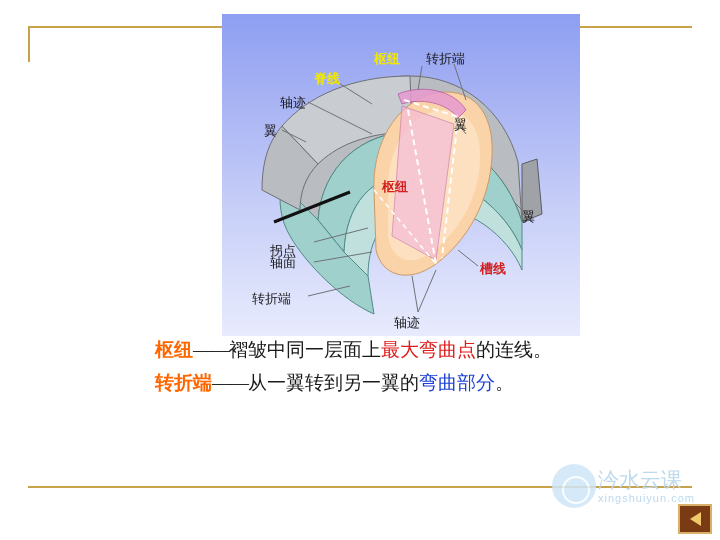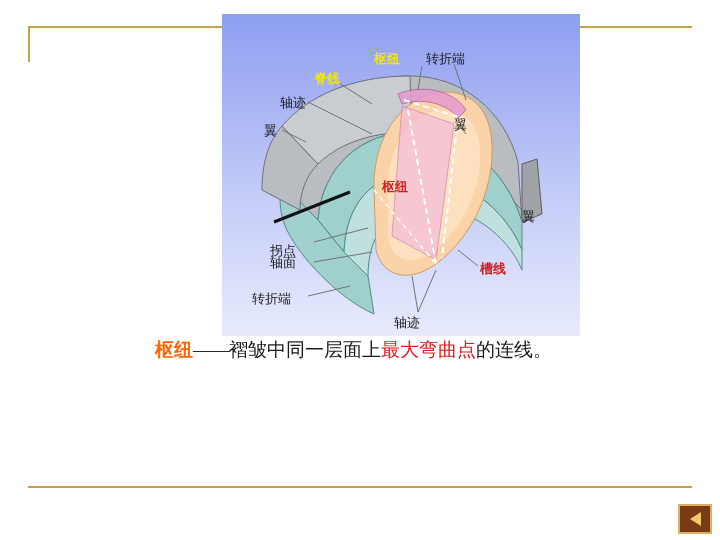--- a/index.html
+++ b/index.html
@@ -218,21 +218,31 @@
   </div>
 
   <div class="textblock">
 
     <div class="line">
       <span class="term">枢纽</span><span class="dash">——</span><span>褶皱中同一层面上</span><span class="em-red">最大弯曲点</span><span>的连线。</span>
     </div>
 
 
 
-
-  </div>
-
+    <div class="line">
+      <span class="term">转折端</span><span class="dash">——</span><span>从一翼转到另一翼的</span><span class="em-blue">弯曲部分</span><span>。</span>
+    </div>
+
+  </div>
+
+  <div class="watermark">
+    <div class="wm-circle">
+      <div class="wm-inner"></div>
+    </div>
+    <div class="wm-title">汵水云课</div>
+    <div class="wm-sub">xingshuiyun.com</div>
+  </div>
 
   <div class="navbtn">
     <div class="tri"></div>
   </div>
 
 </div>
 
 </body></html>

